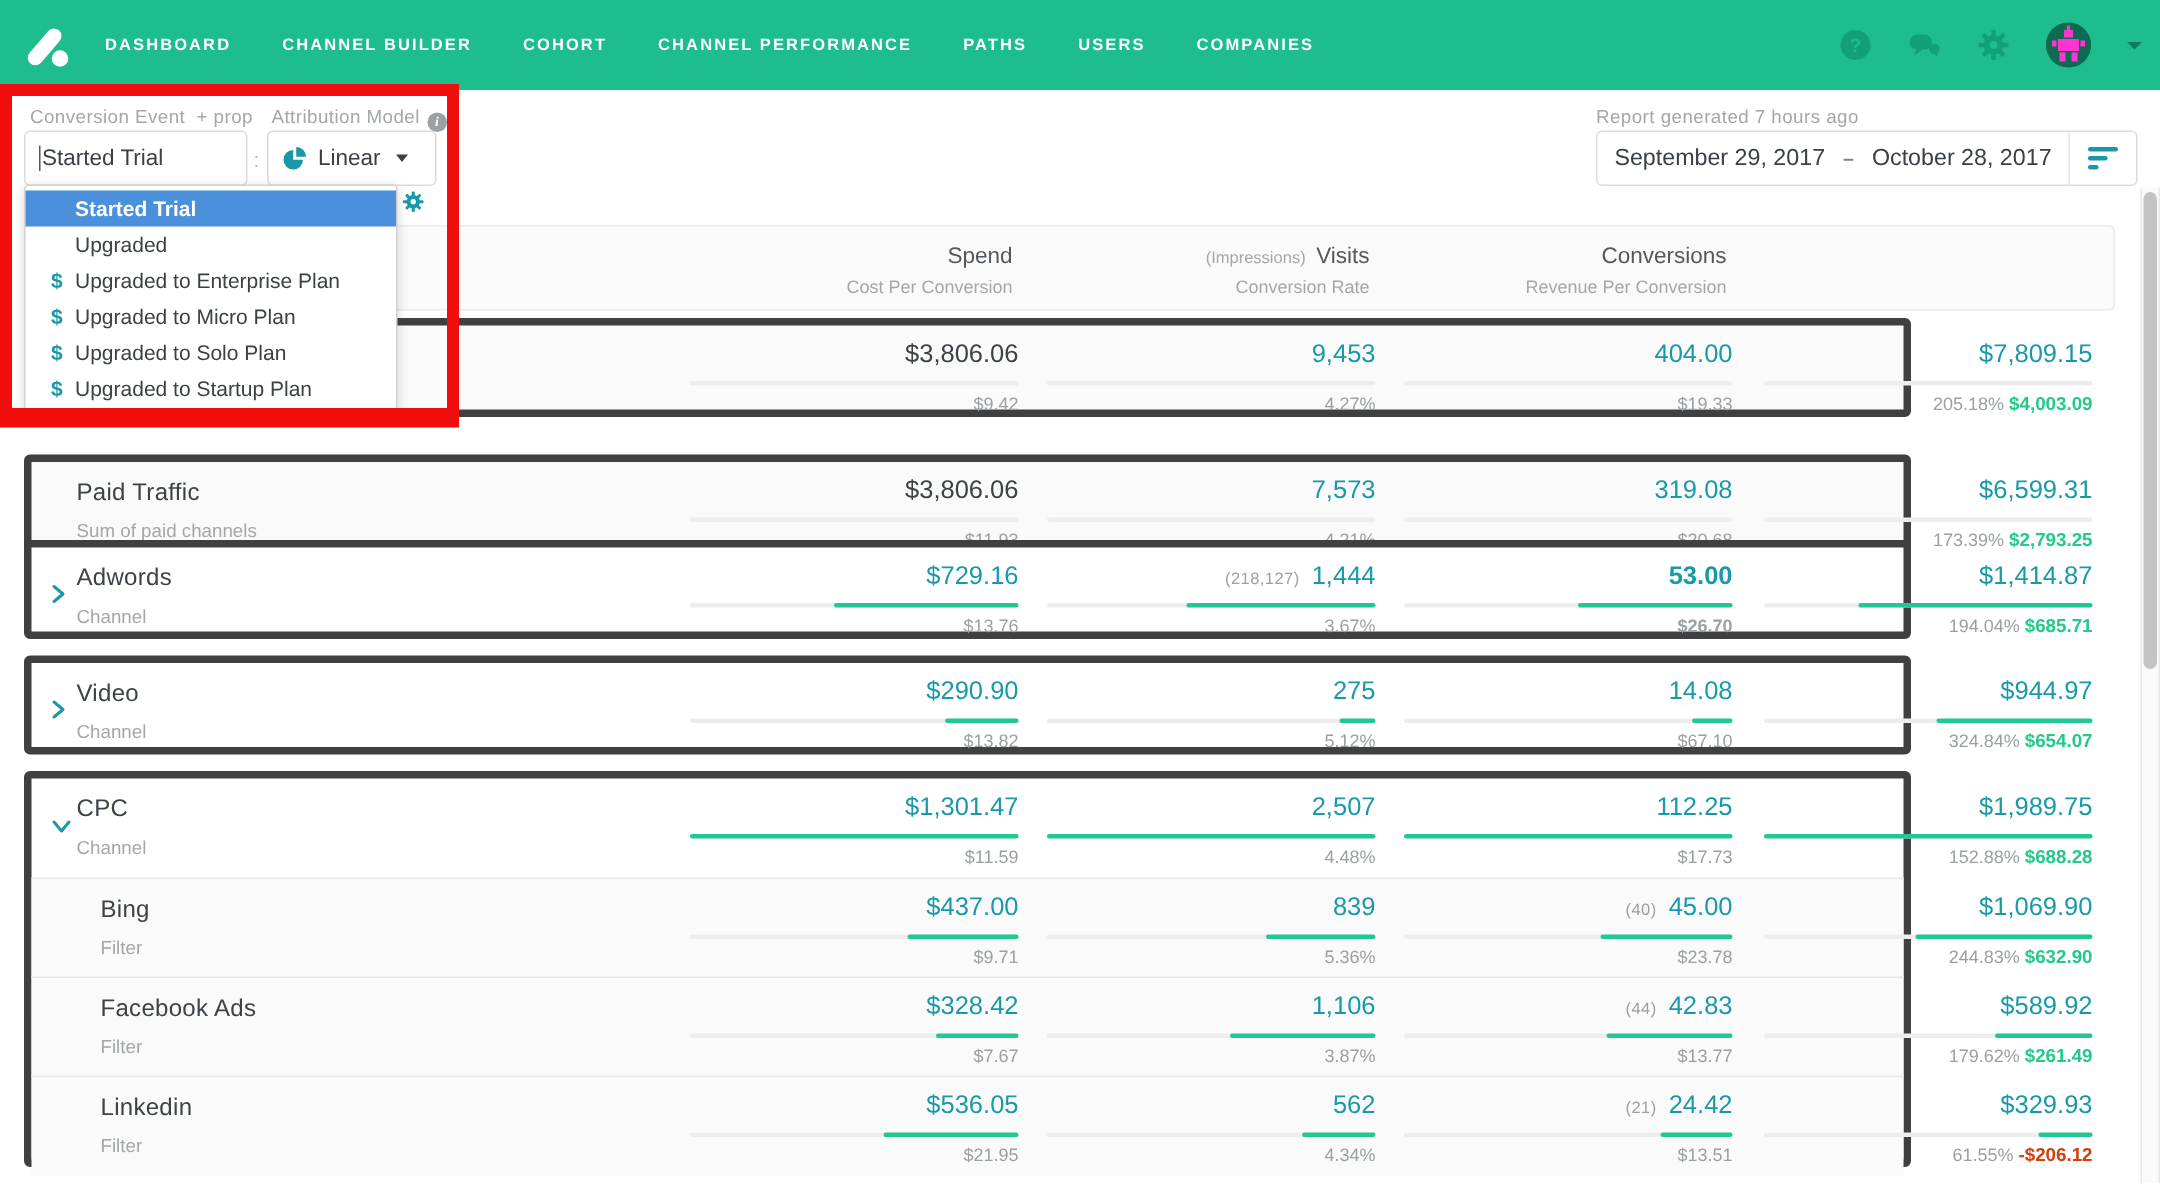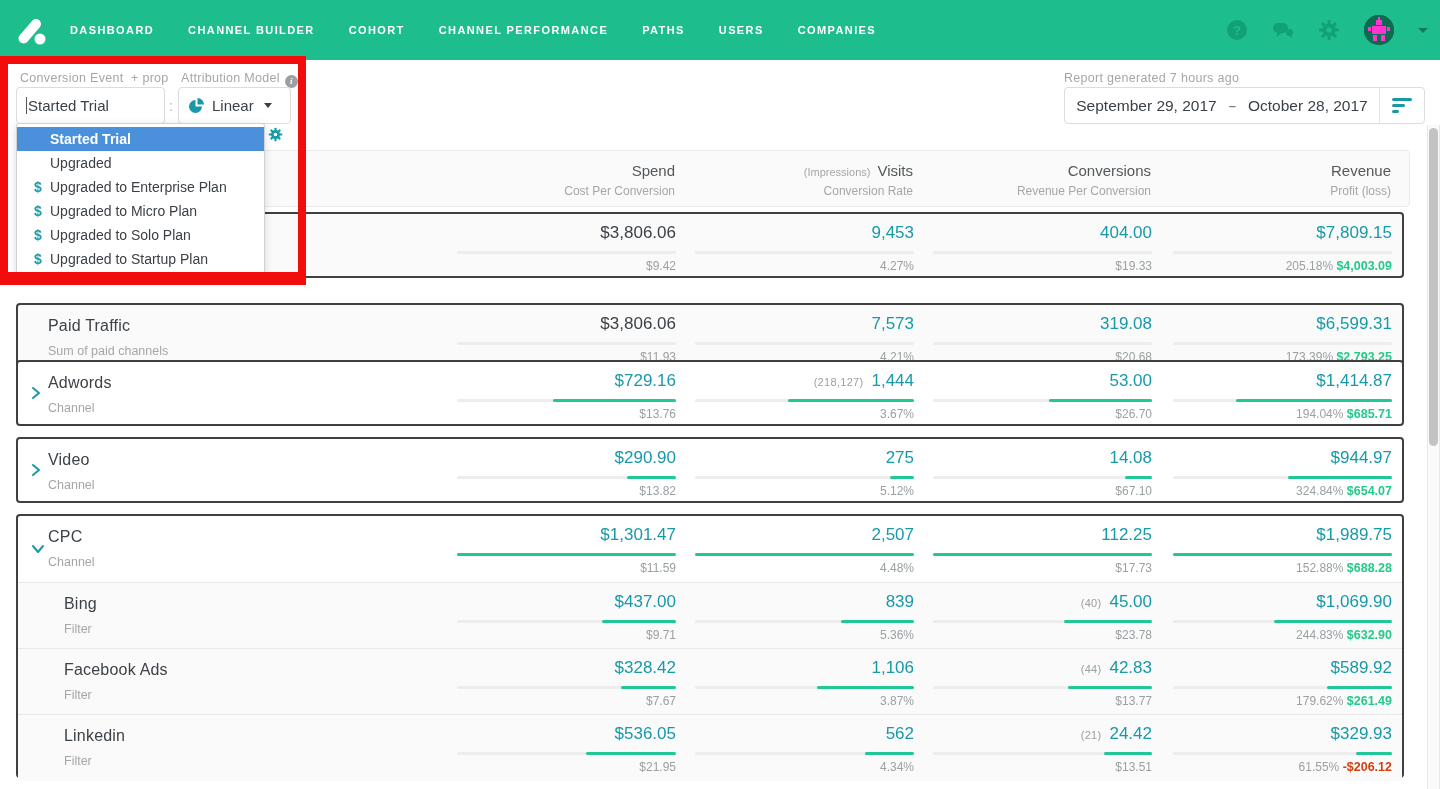--- a/index.html
+++ b/index.html
@@ -35,21 +35,21 @@
   
   .date-box{left:1064px;top:87px;width:361px;display:flex;align-items:center;font-size:15.5px;color:#3a4045;}
   .date-text{flex:1;display:flex;align-items:center;justify-content:center;gap:12px;white-space:nowrap;}
   .date-dash{color:#7c8287;font-size:13px;font-weight:bold;}
   .date-icon-wrap{width:44px;height:100%;border-left:1px solid #e4e4e4;display:flex;flex-direction:column;
                   align-items:center;justify-content:center;gap:3px;}
   .fbar{height:3px;border-radius:1.5px;background:#1898a8;align-self:flex-start;margin-left:12px;}
   
   .hdr-strip{position:absolute;left:16px;top:150px;width:1394px;height:57px;background:#fafafa;
              border:1px solid #e9e9e9;border-radius:4px;box-sizing:border-box;}
-  .card{position:absolute;left:16px;width:1388px;background:#fff;border:2px solid #404040;border-radius:4px;box-sizing:border-box;}
+  .card{position:absolute;left:16px;width:1258px;background:#fff;border:5px solid #404040;border-radius:4px;box-sizing:border-box;}
   .card.shade{background:#fafafa;}
   .row{position:absolute;left:0;width:100%;height:66px;}
   .row.shade{background:#fafafa;}
   .row.bt{border-top:1px solid #e8e8e8;}
   .cell{position:absolute;top:0;width:219px;height:66px;}
   .h-cell{position:absolute;top:0;width:219px;height:57px;}
   .h-main{position:absolute;right:0;top:11px;font-size:15px;color:#53585c;white-space:nowrap;}
   .h-pre{font-size:11px;color:#a3a7aa;margin-right:7px;}
   .h-sub{position:absolute;right:0;top:33px;font-size:12px;color:#a3a7aa;white-space:nowrap;}
   .val{position:absolute;right:0;top:9px;font-size:17px;color:#1899a9;white-space:nowrap;cursor:pointer;}
@@ -187,24 +187,20 @@
         <div class="h-sub">Cost Per Conversion</div>
       </div>
       <div class="h-cell" style="left: 677px;">
         <div class="h-main"><span class="h-pre">(Impressions)</span>Visits</div>
         <div class="h-sub">Conversion Rate</div>
       </div>
       <div class="h-cell" style="left: 915px;">
         <div class="h-main">Conversions</div>
         <div class="h-sub">Revenue Per Conversion</div>
       </div>
-      <div class="h-cell" style="left: 1155px;">
-        <div class="h-main">Revenue</div>
-        <div class="h-sub">Profit (loss)</div>
-      </div>
     </div>
 
   <div id="cards">
       <div class="card shade" style="top: 212px; height: 66px;">
         <div class="row" style="top: 0px;">
           <div class="cell" style="left: 439px;">
             <div class="val dark">$3,806.06</div>
             <div class="rule"></div>
             <div class="sub">$9.42</div>
           </div>
@@ -263,21 +259,21 @@
             <div class="rule"></div>
             <div class="bar" style="width: 56%;"></div>
             <div class="sub">$13.76</div>
           </div>
           <div class="cell" style="left: 677px;">
             <div class="val"><span class="pre">(218,127)</span>1,444</div>
             <div class="rule"></div>
             <div class="bar" style="width: 57.6%;"></div>
             <div class="sub">3.67%</div>
           </div>
-          <div class="cell" style="left: 915px;">
+          <div class="cell" style="left: 915px; font-weight: bold;">
             <div class="val">53.00</div>
             <div class="rule"></div>
             <div class="bar" style="width: 47.2%;"></div>
             <div class="sub">$26.70</div>
           </div>
           <div class="cell" style="left: 1155px;">
             <div class="val">$1,414.87</div>
             <div class="rule"></div>
             <div class="bar" style="width: 71.1%;"></div>
             <div class="sub"><span class="pct">194.04% </span><span class="amt">$685.71</span></div>

